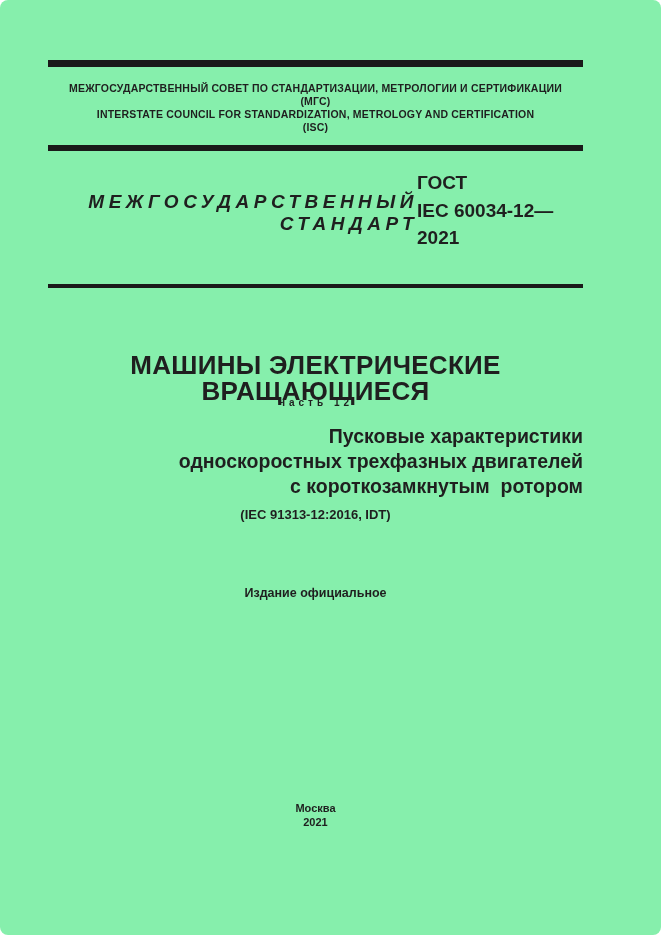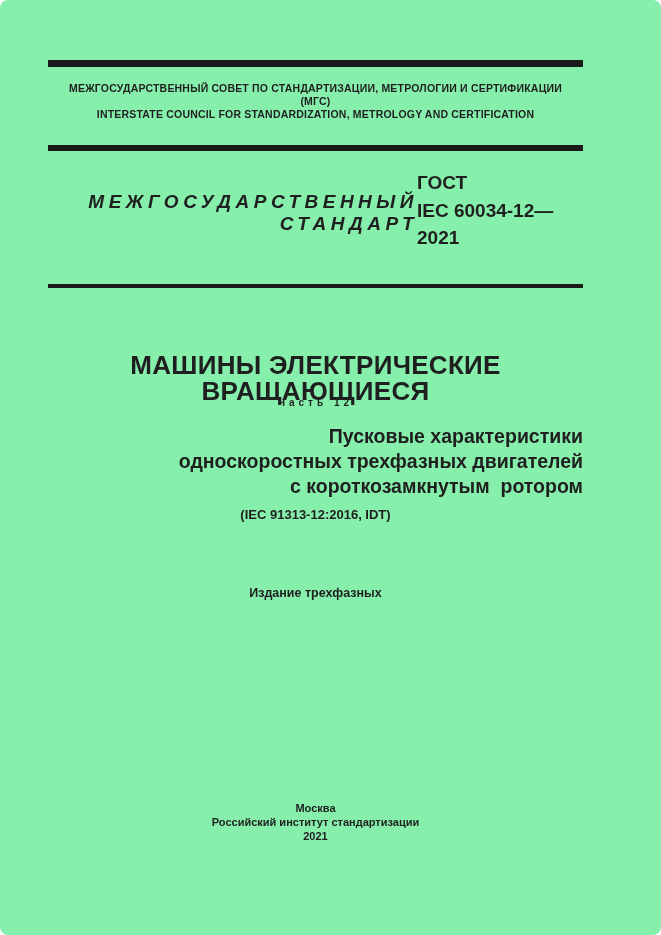--- a/index.html
+++ b/index.html
@@ -127,20 +127,21 @@
 <body>
 
 <div class="page">
 
   <div class="rule rule-thick"></div>
 
   <div class="council-block">
     <div>МЕЖГОСУДАРСТВЕННЫЙ СОВЕТ ПО СТАНДАРТИЗАЦИИ, МЕТРОЛОГИИ И СЕРТИФИКАЦИИ</div>
     <div>(МГС)</div>
     <div>INTERSTATE COUNCIL FOR STANDARDIZATION, METROLOGY AND CERTIFICATION</div>
+    <div>(ISC)</div>
   </div>
 
   <div class="rule rule-medium"></div>
 
   <div class="designation-left">
     <div>МЕЖГОСУДАРСТВЕННЫЙ</div>
     <div>СТАНДАРТ</div>
   </div>
 
   <div class="designation-right">
@@ -156,21 +157,20 @@
   <div class="part-label">Часть 12</div>
 
   <div class="subtitle">
     <div>Пусковые характеристики</div>
     <div>односкоростных трехфазных двигателей</div>
     <div>с короткозамкнутым  ротором</div>
   </div>
 
   <div class="idt-reference">(IEC 91313-12:2016, IDT)</div>
 
-  <div class="edition-note">Издание трехфазных</div>
+  <div class="edition-note">Издание официальное</div>
 
   <div class="imprint">
     <div>Москва</div>
-    <div>Российский институт стандартизации</div>
     <div>2021</div>
   </div>
 
 </div>
 
 </body></html>

